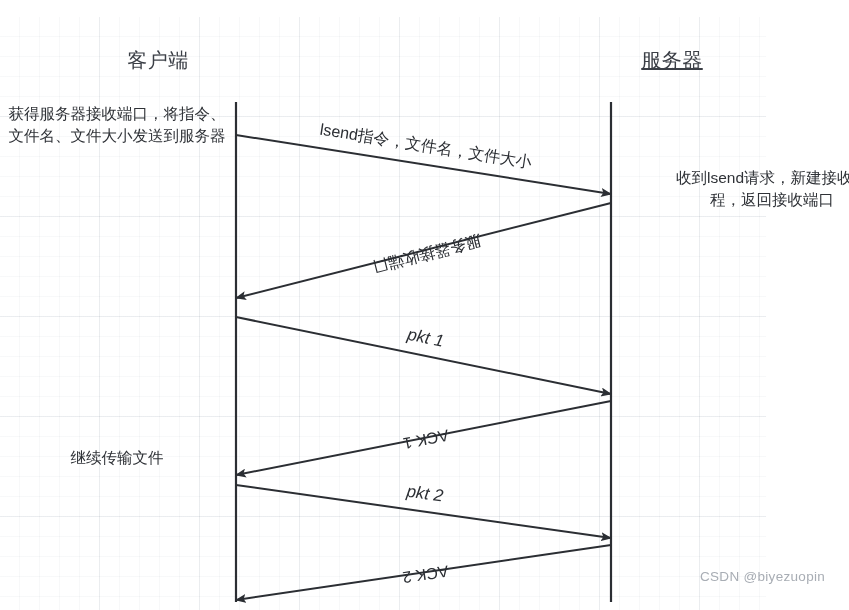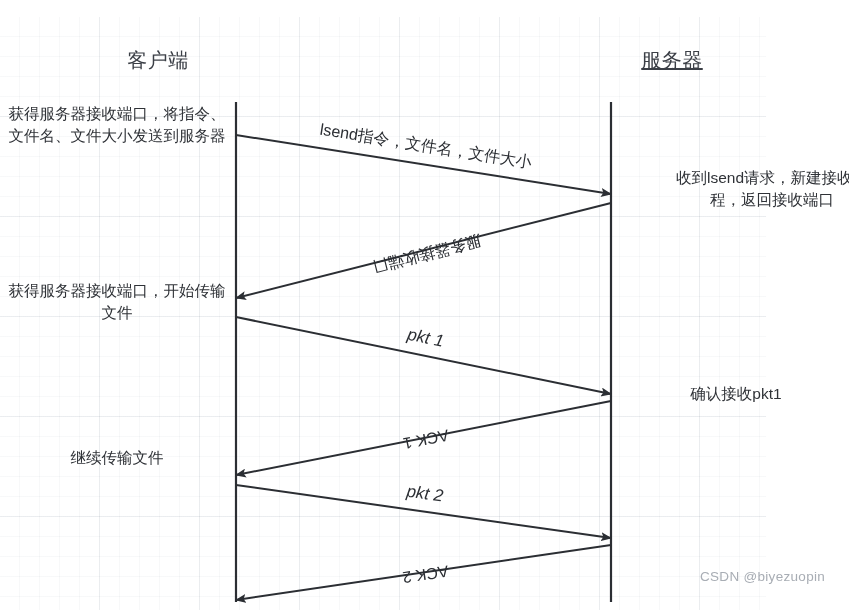--- a/index.html
+++ b/index.html
@@ -81,23 +81,21 @@
       </g>
   </svg>
 
   <div class="hdr" id="hdr-client" style="left:158px;top:30px;">客户端</div>
   <div class="hdr" id="hdr-server" style="left:672px;top:30px;text-decoration:underline;">服务器</div>
 
   <div class="note left" id="note-1" style="left:4px;top:86px;width:226px;">获得服务器接收端口，将指令、文件名、文件大小发送到服务器</div>
 
   <div class="note" id="note-2" style="left:664px;top:150px;width:216px;">收到lsend请求，新建接收线程，返回接收端口</div>
 
-  <div class="note left" id="note-3" style="left:4px;top:263px;width:226px;">获得服务器接收端口，开始传输文件</div>
 
-  <div class="note" id="note-4" style="left:628px;top:366px;width:216px;">确认接收pkt1</div>
 
   <div class="note left" id="note-5" style="left:4px;top:430px;width:226px;">继续传输文件</div>
 
   <div class="watermark" style="left:700px;top:552px;">CSDN @biyezuopin</div>
 
   <div id="msg-labels">
       <div class="msg" style="left: 316.5px; top: 118.5px; visibility: visible; transform-origin: 50% 100%; transform: rotate(8.941deg);">lsend指令，文件名，文件大小</div>
       <div class="msg" style="left: 367.5px; top: 204.5px; visibility: visible; transform-origin: 50% 100%; transform: rotate(165.784deg);">服务器接收端口</div>
       <div class="msg ital" style="left: 405px; top: 310.5px; visibility: visible; transform-origin: 50% 100%; transform: rotate(11.603deg);">pkt 1</div>
       <div class="msg" style="left: 400.5px; top: 395px; visibility: visible; transform-origin: 50% 100%; transform: rotate(168.837deg);">ACK 1</div>

